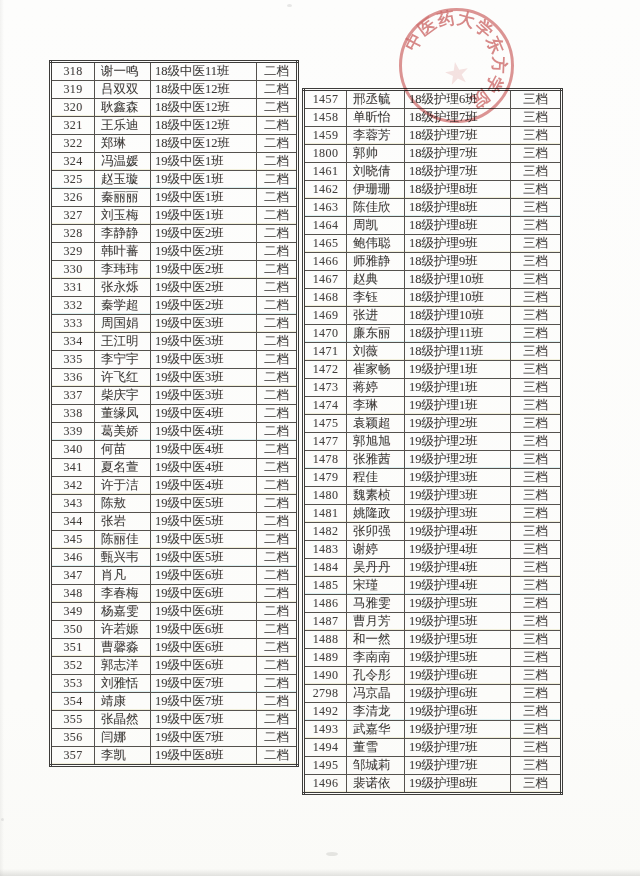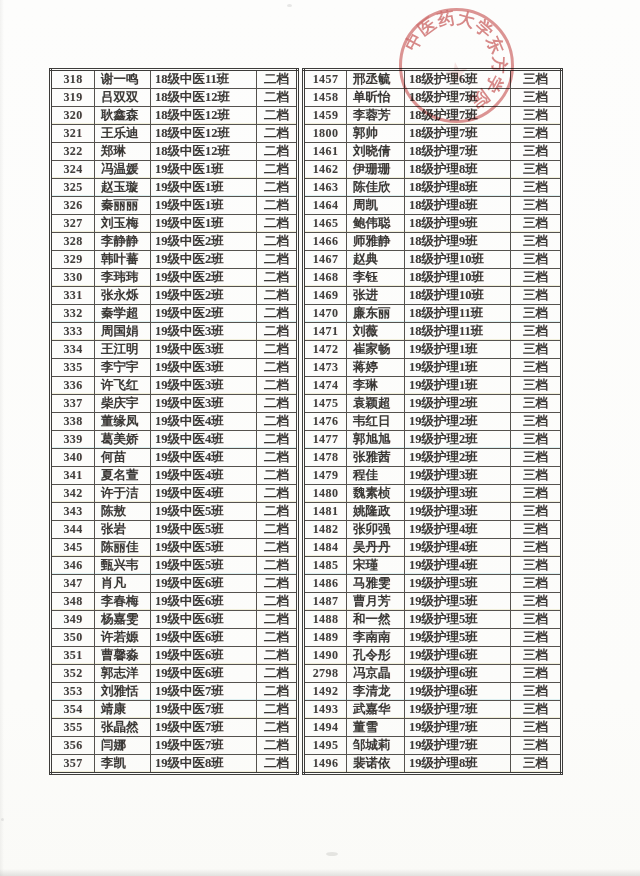--- a/index.html
+++ b/index.html
@@ -8,28 +8,27 @@
     background:#ffffff;
     font-family:"Liberation Serif","DejaVu Serif",serif;
     overflow:hidden;
   }
   .page{
     position:relative;width:640px;height:876px;
     background:linear-gradient(180deg,#fdfdfc 0%,#fcfcfa 80%,#fafaf7 100%);
   }
   
   table.roster{
-    position:absolute;top:68px;height:692px;
+    position:absolute;top:60px;height:692px;
     border-collapse:collapse;table-layout:fixed;
     border:3px double #3d3c3a;
     background:transparent;
-    font-weight:bold;
   }
   #left-table{left:49px;width:247px;}
-  #right-table{left:302px;width:258px;}
+  #right-table{left:302px;width:258px;margin-top:28px;}
   td{
     border:1px solid #55524e;
     padding:0 0 0 0;
     font-size:12.5px;
     color:#3b3936;
     white-space:nowrap;overflow:hidden;
     text-shadow:0.5px 0 rgba(205,70,70,.14), -0.5px 0 rgba(60,175,195,.14);
   }
   tr:nth-child(3n) td{box-shadow:inset 0 -1px 0 rgba(205,195,110,.22);}
   tr:nth-child(7n) td{box-shadow:inset 0 -1px 0 rgba(90,190,200,.18);}
@@ -439,26 +438,20 @@
           <td class="col-class">19级护理1班</td>
           <td class="col-grade">三档</td>
         </tr>
         <tr>
           <td class="col-no">1475</td>
           <td class="col-name">袁颖超</td>
           <td class="col-class">19级护理2班</td>
           <td class="col-grade">三档</td>
         </tr>
         <tr>
-          <td class="col-no">1476</td>
-          <td class="col-name">韦红日</td>
-          <td class="col-class">19级护理2班</td>
-          <td class="col-grade">三档</td>
-        </tr>
-        <tr>
           <td class="col-no">1477</td>
           <td class="col-name">郭旭旭</td>
           <td class="col-class">19级护理2班</td>
           <td class="col-grade">三档</td>
         </tr>
         <tr>
           <td class="col-no">1478</td>
           <td class="col-name">张雅茜</td>
           <td class="col-class">19级护理2班</td>
           <td class="col-grade">三档</td>
@@ -477,20 +470,26 @@
         </tr>
         <tr>
           <td class="col-no">1481</td>
           <td class="col-name">姚隆政</td>
           <td class="col-class">19级护理3班</td>
           <td class="col-grade">三档</td>
         </tr>
         <tr>
           <td class="col-no">1482</td>
           <td class="col-name">张卯强</td>
+          <td class="col-class">19级护理4班</td>
+          <td class="col-grade">三档</td>
+        </tr>
+        <tr>
+          <td class="col-no">1483</td>
+          <td class="col-name">谢婷</td>
           <td class="col-class">19级护理4班</td>
           <td class="col-grade">三档</td>
         </tr>
         <tr>
           <td class="col-no">1484</td>
           <td class="col-name">吴丹丹</td>
           <td class="col-class">19级护理4班</td>
           <td class="col-grade">三档</td>
         </tr>
         <tr>

